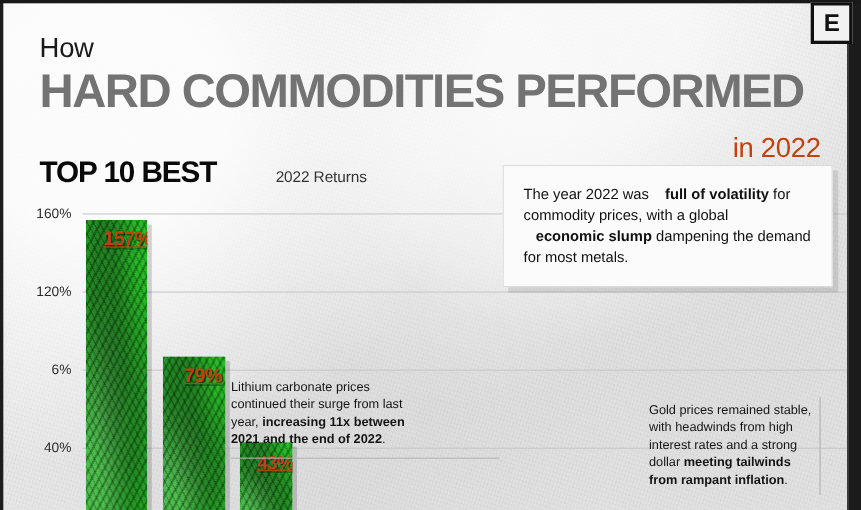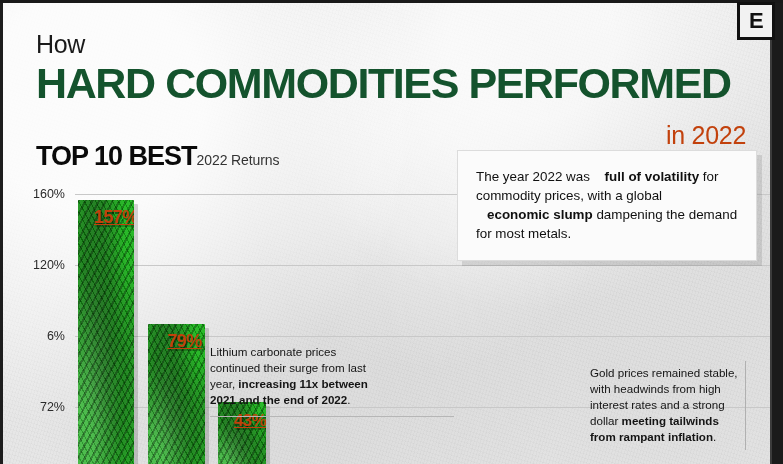--- a/index.html
+++ b/index.html
@@ -52,35 +52,35 @@
     letter-spacing:-.5px;
   }
 
   
   .hdr{ position:absolute; left:36px; top:32px; z-index:10; width:716px;}
   .hdr-how{
     font-size:25px; color:#1a1a1a; font-weight:400; line-height:1;
     letter-spacing:-.3px;
   }
   .hdr-main{
-    font-size:43px; font-weight:bold; color:#14532d; line-height:1.04;
+    font-size:43px; font-weight:bold; color:#737373; line-height:1.04;
     letter-spacing:-1.4px; margin-top:4px;
     font-stretch:condensed;
     transform:scaleX(1.0);
     white-space:nowrap;
   }
   .hdr-sub{
     text-align:right; font-size:25px; color:#c2410c; margin-top:15px;
     letter-spacing:-.3px; padding-right:6px;
   }
 
   
-  .sec{ position:absolute; left:36px; top:143px; z-index:10; display:flex; align-items:baseline; }
+  .sec{ position:absolute; left:36px; top:143px; z-index:10; display:flex; align-items:baseline; gap:10px;}
   .sec-title{ font-size:27px; font-weight:bold; color:#0a0a0a; letter-spacing:-1px; line-height:1;}
-  .sec-note{ font-size:14px; color:#333; letter-spacing:-.1px;}
+  .sec-note{ font-size:14px; color:#333; letter-spacing:-.1px;margin-left:44px;}
 
   
   .chart{ position:absolute; left:0; top:0; width:783px; height:464px; z-index:5;}
   .gridline{
     position:absolute; left:75px; width:695px; height:1px;
     background:#c8c8c8;
   }
   .ytick{
     position:absolute; right:718px; width:60px; text-align:right;
     font-size:12.5px; color:#2a2a2a; transform:translateY(-7px);
@@ -164,21 +164,21 @@
     <div id="grid-layer">
         <div class="gridline" style="top: 194.4px;"></div>
         <div class="gridline" style="top: 265.3px;"></div>
         <div class="gridline" style="top: 336.2px;"></div>
         <div class="gridline" style="top: 407.1px;"></div>
       </div>
     <div id="tick-layer">
         <div class="ytick" style="top: 194.4px;">160%</div>
         <div class="ytick" style="top: 265.3px;">120%</div>
         <div class="ytick" style="top: 336.2px;">6%</div>
-        <div class="ytick" style="top: 407.1px;">72%</div>
+        <div class="ytick" style="top: 407.1px;">40%</div>
       </div>
 
     <div class="bar" id="bar0" style="left: 78px; width: 56px; height: 278.282px; bottom: -14px;">
       <div class="tex"></div>
       <div class="val">157%</div>
     </div>
 
     <div class="bar" id="bar1" style="left: 148px; width: 57px; height: 154.208px; bottom: -14px;">
       <div class="tex"></div>
       <div class="val">79%</div>

